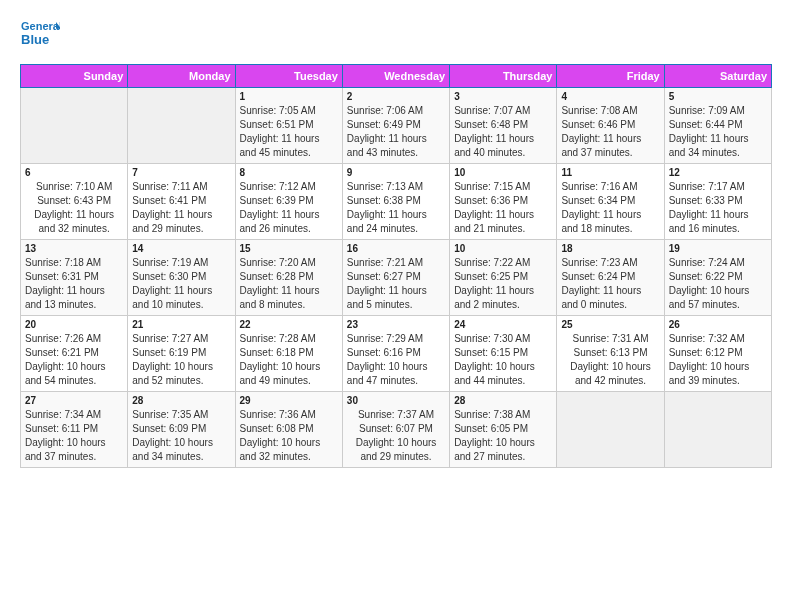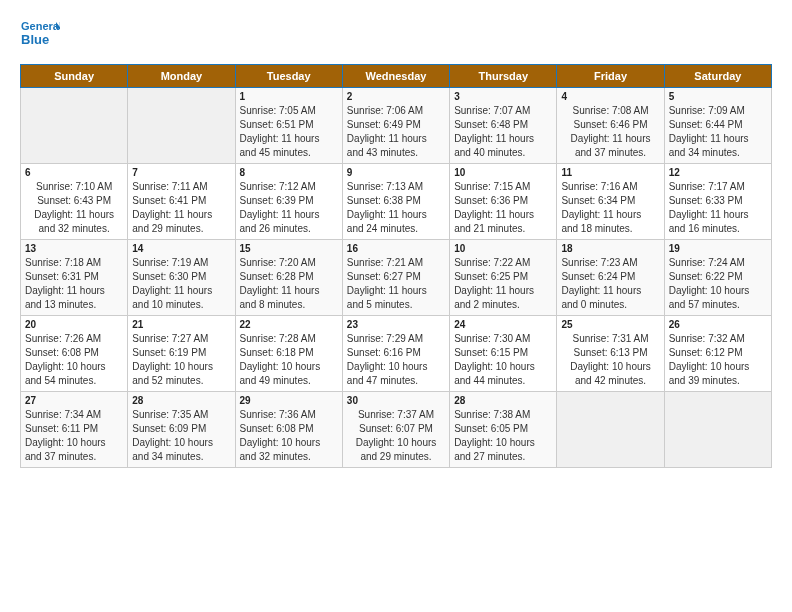--- a/index.html
+++ b/index.html
@@ -39,26 +39,26 @@
     .subtitle {
       font-size: 13px;
       color: #555;
     }
     table {
       width: 100%;
       border-collapse: collapse;
       table-layout: fixed;
     }
     thead tr th {
-      background: #a16207;
+      background: #d946ef;
       color: #fff;
       font-size: 11px;
       font-weight: bold;
       padding: 5px 4px;
-      text-align: center;
+      text-align: right;
       border: 1px solid #1a75bb;
     }
     tbody tr td {
       vertical-align: top;
       border: 1px solid #ccc;
       padding: 3px 4px;
       font-size: 8.5px;
       color: #333;
       height: 74px;
     }
@@ -132,21 +132,21 @@
 Daylight: 11 hours and 43 minutes.</div>
           </td>
           <td>
             <span class="day-number">3</span>
             <div class="cell-text" style="white-space: pre-line;">Sunrise: 7:07 AM
 Sunset: 6:48 PM
 Daylight: 11 hours and 40 minutes.</div>
           </td>
           <td>
             <span class="day-number">4</span>
-            <div class="cell-text" style="white-space: pre-line; text-align: center;">Sunrise: 7:08 AM
+            <div class="cell-text" style="white-space: pre-line;">Sunrise: 7:08 AM
 Sunset: 6:46 PM
 Daylight: 11 hours and 37 minutes.</div>
           </td>
           <td>
             <span class="day-number">5</span>
             <div class="cell-text" style="white-space: pre-line;">Sunrise: 7:09 AM
 Sunset: 6:44 PM
 Daylight: 11 hours and 34 minutes.</div>
           </td>
         </tr>
@@ -235,21 +235,21 @@
             <span class="day-number">19</span>
             <div class="cell-text" style="white-space: pre-line;">Sunrise: 7:24 AM
 Sunset: 6:22 PM
 Daylight: 10 hours and 57 minutes.</div>
           </td>
         </tr>
         <tr>
           <td>
             <span class="day-number">20</span>
             <div class="cell-text" style="white-space: pre-line;">Sunrise: 7:26 AM
-Sunset: 6:08 PM
+Sunset: 6:21 PM
 Daylight: 10 hours and 54 minutes.</div>
           </td>
           <td>
             <span class="day-number">21</span>
             <div class="cell-text" style="white-space: pre-line;">Sunrise: 7:27 AM
 Sunset: 6:19 PM
 Daylight: 10 hours and 52 minutes.</div>
           </td>
           <td>
             <span class="day-number">22</span>

